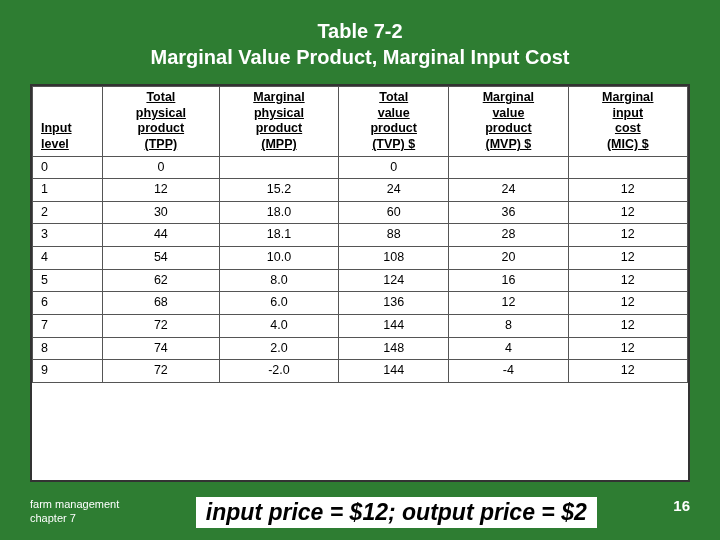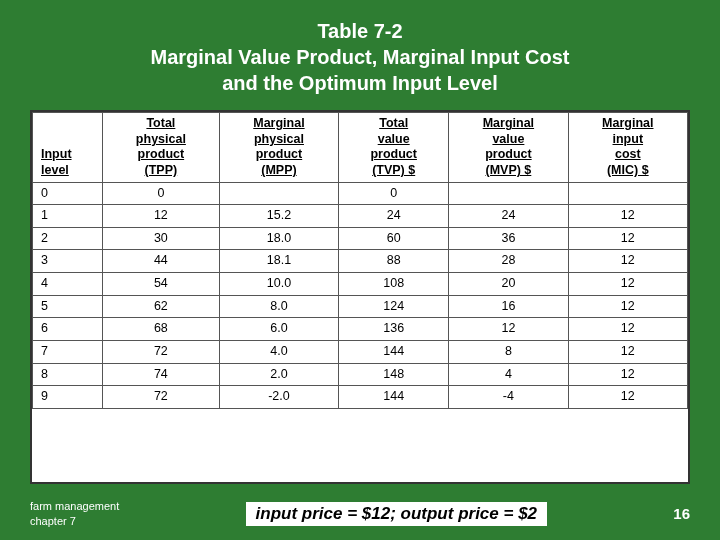--- a/index.html
+++ b/index.html
@@ -50,50 +50,49 @@
       vertical-align: middle;
     }
     .col-input {
       width: 70px;
       text-align: left;
       padding-left: 8px;
     }
     #footer {
       width: 100%;
       display: flex;
-      align-items: center;
+      align-items: flex-start;
       justify-content: space-between;
       margin-top: 15px;
       color: #fff;
     }
     #footer-source {
       font-size: 11px;
       line-height: 1.3;
     }
     #footer-caption {
-      font-size: 17px;
+      font-size: 23px;
       font-style: italic;
       font-weight: bold;
       color: #000;
       background: #fff;
       padding: 2px 10px;
     }
     #footer-page {
       font-size: 15px;
       font-weight: bold;
     }
   </style>
 </head>
 <body>
 
 <div id="title-section">
   <div id="main-title">
     <span>Table 7-2</span><br>
     <span>Marginal Value Product, Marginal Input Cost</span><br>
-    <span>and the Optimum Input Level</span>
   </div>
 </div>
 
 <div id="table-container">
   <table>
     <thead>
       <tr>
         <th class="col-input">Input<br>level</th>
         <th>Total<br>physical<br>product<br>(TPP)</th>
         <th>Marginal<br>physical<br>product<br>(MPP)</th>

